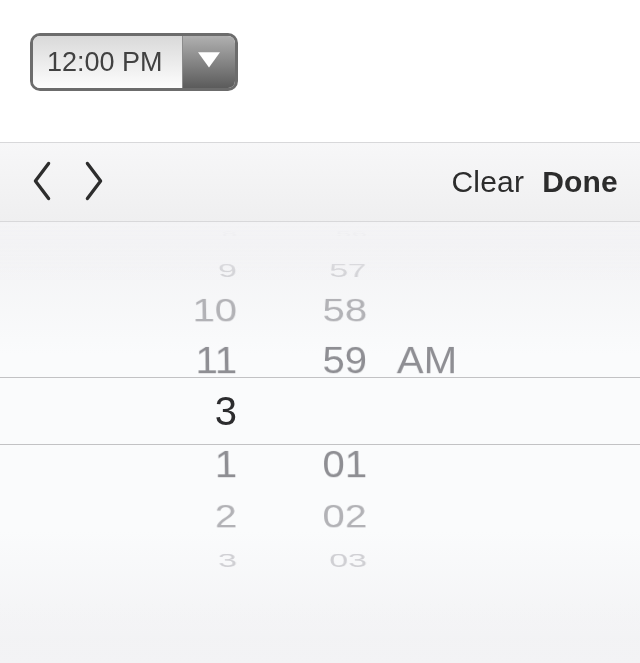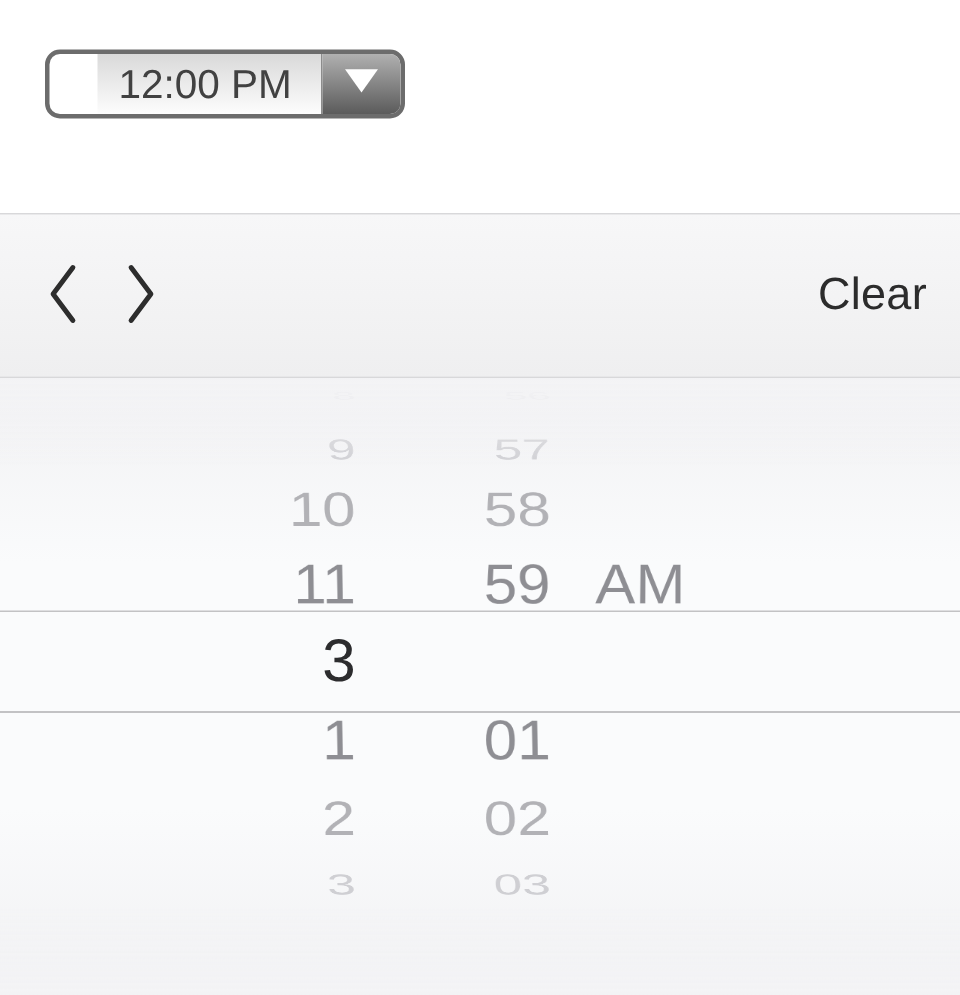--- a/index.html
+++ b/index.html
@@ -6,22 +6,21 @@
   html, body { width: 640px; height: 663px; font-family: -apple-system, "Helvetica Neue", Helvetica, Arial, sans-serif; background: #fff; overflow: hidden; }
 
   
   .field-wrap {
     position: absolute;
     left: 30px; top: 33px;
     display: flex;
     border: 3px solid #6c6c6c;
     border-radius: 10px;
     overflow: hidden;
-    height: 46px;
-    padding-left: 32px;
+    height: 58px;
   }
   .field-input {
     width: 150px;
     padding: 0 14px;
     font-size: 27px;
     color: #414141;
     background: linear-gradient(#d9d9d9, #fdfdfd);
     border: none;
     outline: none;
     border-right: 1px solid #8c8c8c;
@@ -35,21 +34,21 @@
   }
   .field-btn svg { width: 22px; height: 18px; fill: #fff; }
 
   
   .picker {
     position: absolute;
     left: 0; right: 0; top: 142px; bottom: 0;
     display: flex; flex-direction: column;
   }
   .toolbar {
-    height: 110px;
+    height: 80px;
     background: linear-gradient(#f7f7f8, #efeff0);
     border-top: 1px solid #d8d8da;
     border-bottom: 1px solid #d8d8da;
     display: flex; align-items: center;
     padding: 0 22px;
   }
   .nav-btn {
     width: 40px; height: 60px;
     display: flex; align-items: center; justify-content: center;
     background: none; border: none; cursor: pointer;
@@ -153,20 +152,21 @@
     </button>
     <button class="nav-btn">
       <span>
         <svg viewBox="0 0 20 36">
             <polyline points="4,2 16,18 4,34"></polyline>
           </svg>
       </span>
     </button>
     <div class="toolbar-spacer"></div>
     <button class="toolbar-action">Clear</button>
+    <button class="toolbar-action bold">Done</button>
   </div>
 
   <div class="wheels">
     <div class="wheel-fade top"></div>
     <div class="wheel-fade bot"></div>
 
     <div class="columns">
 
       <div class="col hour">
         <div class="item d4" style="top:-20px">8</div>

